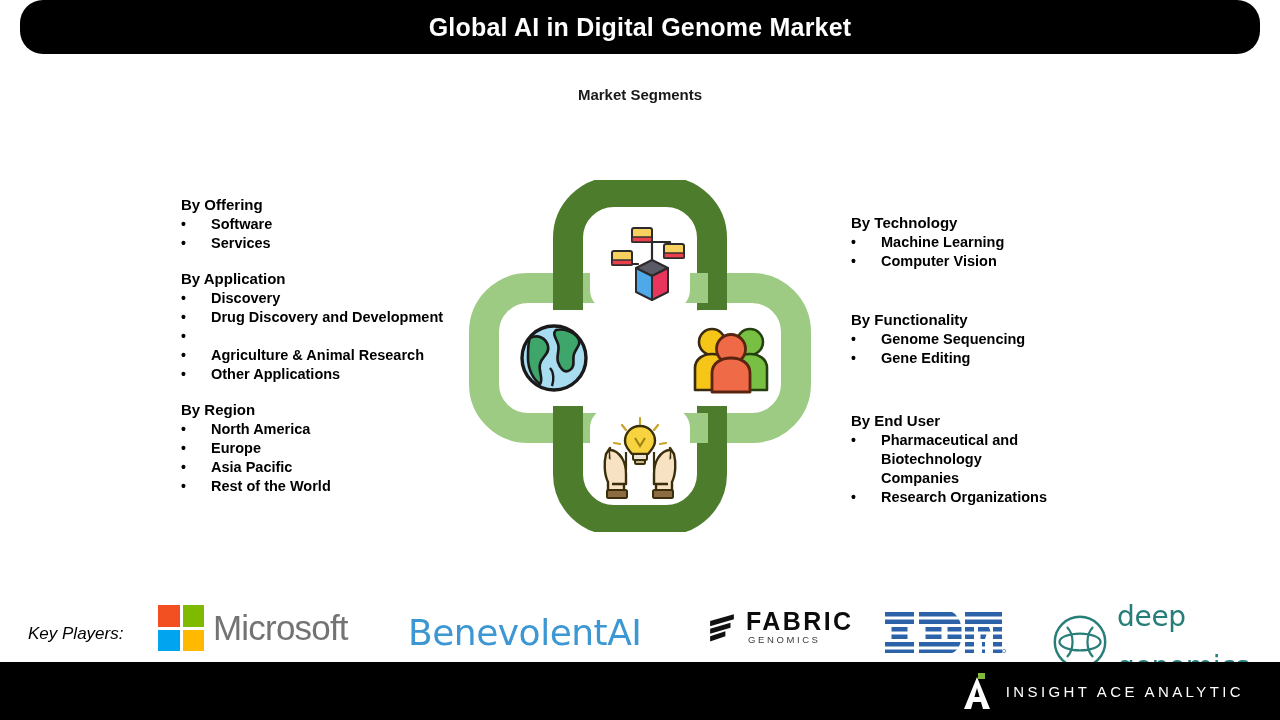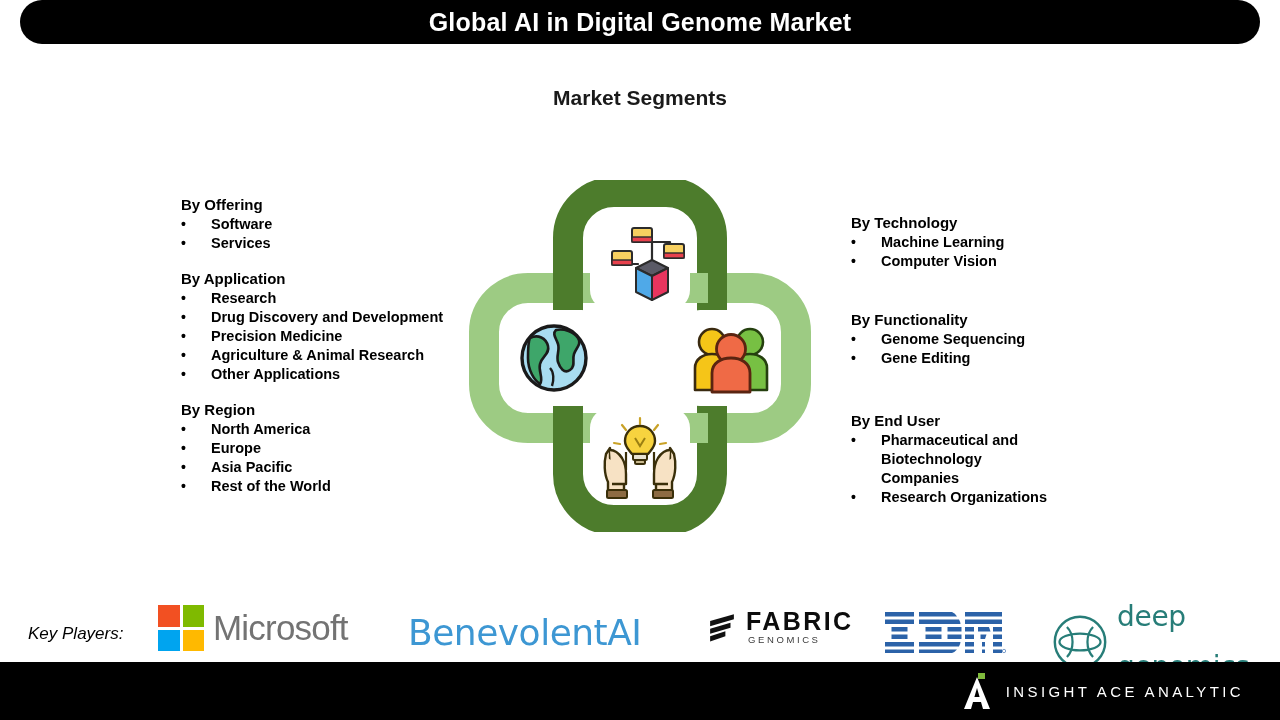--- a/index.html
+++ b/index.html
@@ -6,31 +6,31 @@
   html, body {
     width:1280px; height:720px;
     background:#ffffff;
     font-family:"Liberation Sans", sans-serif;
     overflow:hidden;
   }
   #page { position:relative; width:1280px; height:720px; background:#fff; }
 
   
   .title-bar {
-    position:absolute; left:20px; top:0; width:1240px; height:44px;
+    position:absolute; left:20px; top:0; width:1240px; height:54px;
     background:#000000; display:flex; align-items:center; justify-content:center;border-radius:23px;
   }
   .title-bar .title-text {
     color:#ffffff; font-size:25px; font-weight:bold; letter-spacing:0.2px;
   }
 
   
   .section-heading {
     position:absolute; left:0; top:86px; width:1280px;
-    text-align:center; font-size:21px; font-weight:bold; color:#1a1a1a;
+    text-align:center; font-size:15px; font-weight:bold; color:#1a1a1a;
   }
 
   
   .col { position:absolute; }
   .col-left  { left:181px; top:188px; width:300px; }
   .col-right { left:851px; top:206px; width:300px; }
 
   .group { margin-bottom:16px; }
   .group:last-child { margin-bottom:0; }
   .group-title {
@@ -149,29 +149,28 @@
       <div class="bullet-row">
         <span class="bullet-dot">•</span>
         <span class="bullet-text">Services</span>
       </div>
     </div>
 
     <div class="group">
       <div class="group-title">By  Application</div>
       <div class="bullet-row">
         <span class="bullet-dot">•</span>
-        <span class="bullet-text">Research</span>
+        <span class="bullet-text">Discovery</span>
       </div>
       <div class="bullet-row">
         <span class="bullet-dot">•</span>
         <span class="bullet-text">Drug Discovery and Development</span>
       </div>
       <div class="bullet-row">
         <span class="bullet-dot">•</span>
-        <span class="bullet-text">Precision Medicine</span>
       </div>
       <div class="bullet-row">
         <span class="bullet-dot">•</span>
         <span class="bullet-text">Agriculture &amp; Animal Research</span>
       </div>
       <div class="bullet-row">
         <span class="bullet-dot">•</span>
         <span class="bullet-text">Other Applications</span>
       </div>
     </div>

